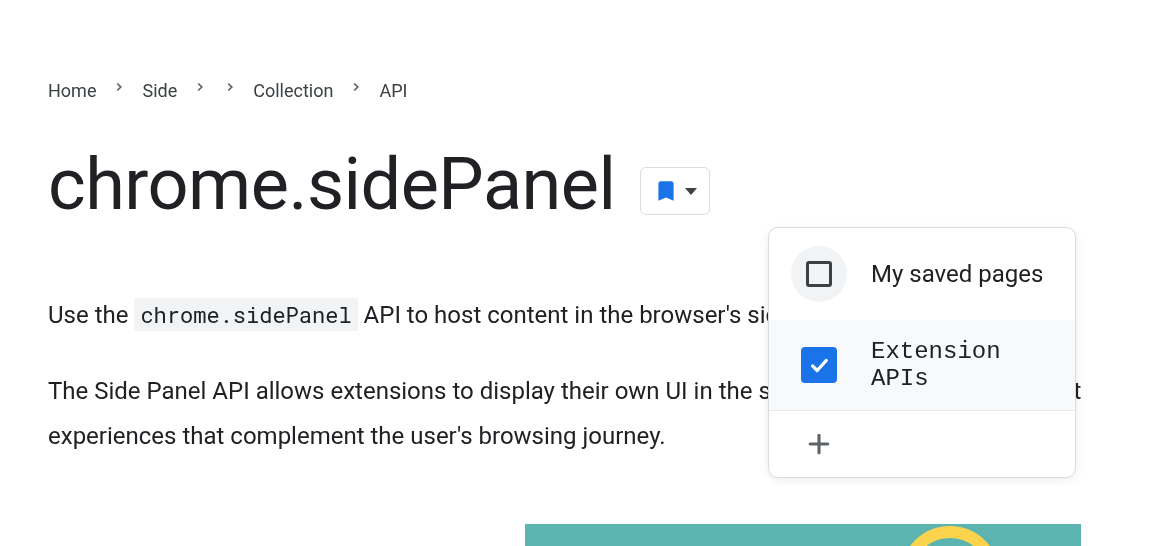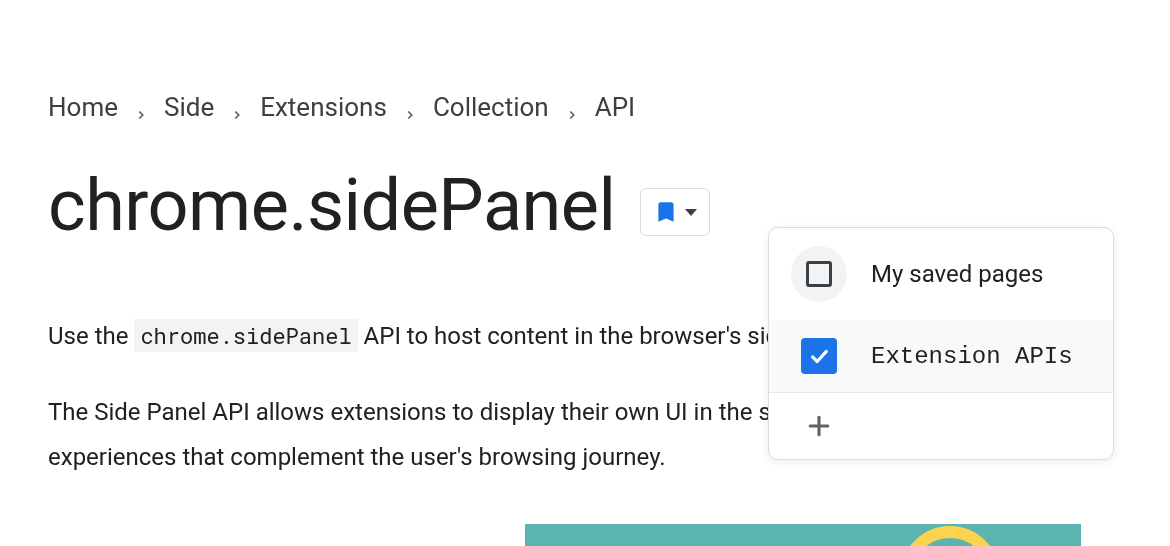--- a/index.html
+++ b/index.html
@@ -14,26 +14,25 @@
       width: 1170px;
       height: 546px;
       overflow: hidden;
       position: relative;
     }
     .content {
       padding: 80px 0 0 48px;
     }
     .breadcrumb {
       display: flex;
-      align-items: flex-end;
+      align-items: flex-start;
       gap: 16px;
-      font-size: 26px;
+      font-size: 18px;
       color: #3c4043;
       margin-bottom: 48px;
-      margin-top: 12px;
     }
     .breadcrumb-item {
       color: #3c4043;
       text-decoration: none;
     }
     .breadcrumb-sep {
       display: inline-flex;
       align-items: center;
       color: #5f6368;
     }
@@ -92,21 +91,21 @@
       background: #f1f3f4;
       padding: 2px 6px;
       border-radius: 2px;
       font-size: 22px;
       color: #202124;
     }
     .dropdown {
       position: absolute;
       top: 227px;
       left: 768px;
-      width: 346px;
+      width: 308px;
       background: #fff;
       border: 1px solid #dadce0;
       border-radius: 10px;
       box-shadow: 0 2px 8px rgba(0,0,0,0.08);
       overflow: hidden;
     }
     .dropdown-item {
       display: flex;
       align-items: center;
       gap: 24px;
@@ -198,21 +197,20 @@
       <svg viewBox="0 0 24 24" fill="none" stroke="#5f6368" stroke-width="3">
           <polyline points="9 6 15 12 9 18"></polyline>
         </svg>
     </span>
     <a class="breadcrumb-item">Side</a>
     <span class="breadcrumb-sep">
       <svg viewBox="0 0 24 24" fill="none" stroke="#5f6368" stroke-width="3">
           <polyline points="9 6 15 12 9 18"></polyline>
         </svg>
     </span>
-    <a class="breadcrumb-item">Extensions</a>
     <span class="breadcrumb-sep">
       <svg viewBox="0 0 24 24" fill="none" stroke="#5f6368" stroke-width="3">
           <polyline points="9 6 15 12 9 18"></polyline>
         </svg>
     </span>
     <a class="breadcrumb-item">Collection</a>
     <span class="breadcrumb-sep">
       <svg viewBox="0 0 24 24" fill="none" stroke="#5f6368" stroke-width="3">
           <polyline points="9 6 15 12 9 18"></polyline>
         </svg>

